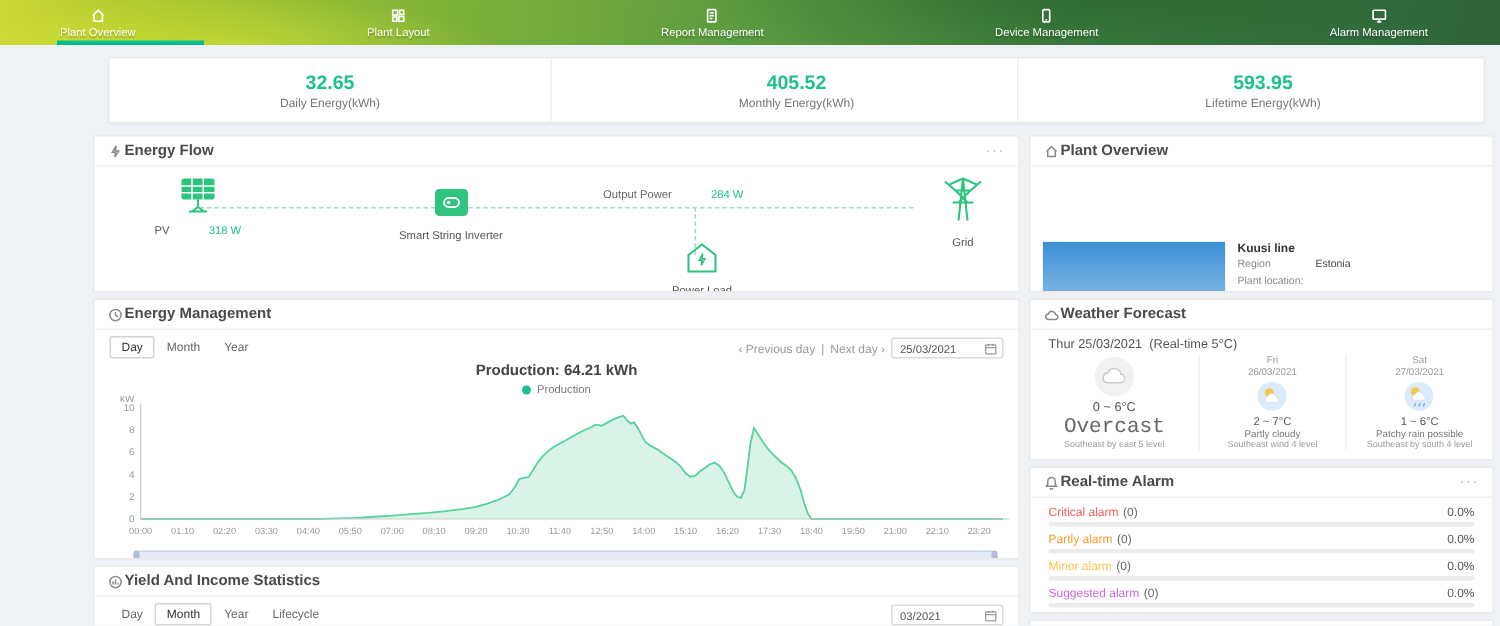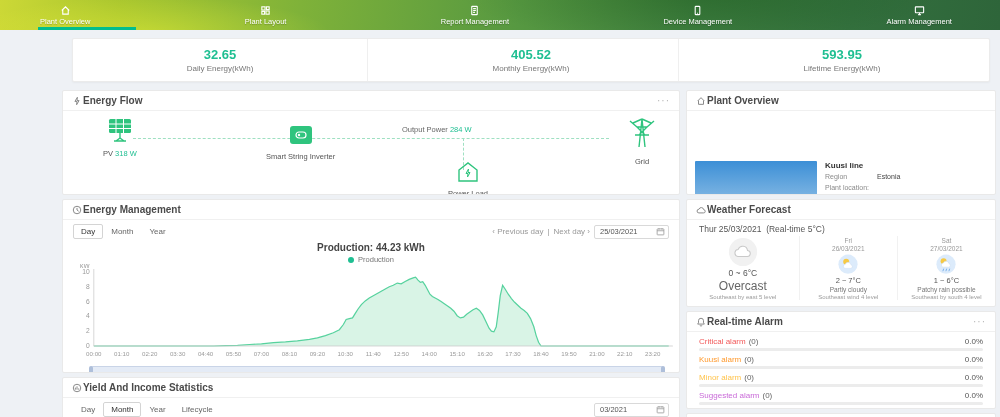--- a/index.html
+++ b/index.html
@@ -35,35 +35,35 @@
   .p-head svg { width:10px; height:10px; stroke:#8a8a8a; fill:none; stroke-width:1.2; flex:none; }
   .p-title { font-size:10px; font-weight:bold; color:#4a4a4a; white-space:nowrap; }
   .p-more { margin-left:auto; color:#b5b5b5; font-size:10px; letter-spacing:1px; cursor:pointer; line-height:8px; }
 
   
   .flow-body { position:relative; height:84px; font-size:7.5px; color:#555; }
   .dash-h { position:absolute; top:27px; left:70px; right:70px; border-top:1px dashed #9fe0c2; }
   .dash-v { position:absolute; top:27px; left:400px; height:32px; border-left:1px dashed #9fe0c2; }
   .flow-node { position:absolute; display:flex; flex-direction:column; align-items:center; gap:6px; }
   .flow-node svg { display:block; }
-  .gv { color:#1fbf92; }
+  .gv { color:#1fbf92;margin-left:24px; }
   .out-lbl { position:absolute; top:14px; left:336px; font-size:7.5px; color:#666; background:#fff; padding:0 3px; }
 
   
   .po-body { display:flex; gap:8px; padding:6px 8px; height:84px;margin-top:44px; }
   .po-img { width:122px; height:72px; flex:none; border-radius:1px; overflow:hidden; }
   .po-info { flex:1; min-width:0; font-size:7px; }
   .po-name { font-weight:bold; font-size:8px; margin-bottom:3px; color:#333; }
   .po-row { display:flex; margin-bottom:2.5px; line-height:1.15; }
   .po-row .k { width:52px; flex:none; color:#8a8a8a; }
   .po-row .v { color:#444; display:flex; align-items:center; gap:3px; }
   .dot { width:6px; height:6px; border-radius:50%; display:inline-block; }
 
   
-  .em-toolbar { display:flex; align-items:center; padding:4px 10px 2px; }
+  .em-toolbar { display:flex; align-items:flex-end; padding:4px 10px 2px; }
   .tab-group { display:flex; }
   .tab-btn { font-size:8px; color:#666; padding:2px 7px; border:1px solid transparent; cursor:pointer; }
   .tab-btn.active { border:1px solid #d4d4d4; border-radius:2px; color:#333; background:#fff; }
   .em-nav { margin-left:auto; display:flex; align-items:center; gap:4px; font-size:8px; color:#999; }
   .em-nav .lnk { cursor:pointer; white-space:nowrap; }
   .date-box { display:flex; align-items:center; border:1px solid #d9d9d9; border-radius:2px; height:14px; padding:0 3px 0 5px; gap:4px; background:#fff; }
   .date-box input { border:none; outline:none; width:52px; font-size:7.5px; color:#555; font-family:"Liberation Sans",sans-serif; }
   .date-box svg { width:9px; height:9px; stroke:#9a9a9a; fill:none; stroke-width:1.1; }
   .chart-title { text-align:center; font-size:10px; font-weight:bold; color:#444; margin-top:1px; }
   .chart-legend { display:flex; justify-content:center; align-items:center; gap:4px; font-size:7.5px; color:#777; margin:2px 0 0; }
@@ -75,21 +75,21 @@
   
   .wx-date { font-size:8.5px; color:#555; padding:4px 12px 2px; }
   .wx-cols { display:flex; height:64px; }
   .wx-col { flex:1; display:flex; flex-direction:column; align-items:center; justify-content:flex-start; gap:1px; border-left:1px solid #f1f1f1; padding-top:1px; }
   .wx-col:first-child { border-left:none; }
   .wx-day { font-size:6.5px; color:#999; line-height:1.2; text-align:center; }
   .wx-temp { font-size:7.5px; color:#555; margin-top:1px; }
   .wx-cond { font-size:6.5px; color:#777; }
   .wx-wind { font-size:6px; color:#9a9a9a; }
   .wx-temp-big { font-size:8.5px; color:#555; }
-  .wx-cond-big { font-size:12px; color:#666; }
+  .wx-cond-big { font-size:14px; color:#666;font-family:Liberation Mono, monospace; }
 
   
   .al-body { padding:5px 12px 0; }
   .alarm-row { margin-bottom:4px; }
   .al-line { display:flex; justify-content:space-between; font-size:8px; }
   .al-label { font-weight:normal; }
   .al-count { color:#666; margin-left:3px; }
   .al-pct { color:#555;padding-left:48px; }
   .al-bar { height:3px; background:#ececec; border-radius:2px; margin-top:2px; }
 
@@ -225,21 +225,21 @@
           <span class="lnk"><span>Next day</span> ›</span>
           <span class="date-box">
             <input value="25/03/2021" style="">
             <svg viewBox="0 0 12 12">
                 <rect x="1.5" y="2.5" width="9" height="8" rx="0.8"></rect>
                 <path d="M1.5 5 H10.5 M4 1.5 V3.5 M8 1.5 V3.5"></path>
               </svg>
           </span>
         </div>
       </div>
-      <div class="chart-title">Production: 44.23 kWh</div>
+      <div class="chart-title">Production: 64.21 kWh</div>
       <div class="chart-legend">
         <span class="leg-dot" style="background: rgb(31, 191, 146);"></span>
         <span>Production</span>
       </div>
       <svg id="prod-chart" width="100%" height="96" viewBox="0 0 600 96" preserveAspectRatio="none">
           <path d="M30.0 82.0 L146.7 82.0 L158.3 81.6 L170.0 81.3 L181.7 80.5 L193.3 79.8 L205.0 78.7 L216.7 77.9 L228.3 76.8 L240.0 75.3 L247.8 73.9 L255.6 71.6 L263.3 68.7 L269.2 65.7 L273.1 60.5 L275.8 55.4 L278.9 54.6 L282.0 53.9 L284.7 49.4 L287.4 45.0 L290.6 40.6 L294.4 36.9 L298.3 33.9 L302.2 31.7 L306.1 29.5 L310.0 27.2 L313.9 25.0 L317.8 22.8 L321.7 21.3 L325.6 19.1 L329.4 19.8 L333.3 17.6 L337.2 15.4 L341.1 13.9 L343.4 13.2 L345.8 16.1 L348.1 18.4 L350.4 17.6 L352.8 21.3 L355.1 25.8 L357.4 30.2 L359.8 32.4 L362.5 33.9 L365.2 35.4 L368.3 37.6 L371.4 39.8 L374.6 42.0 L377.7 44.3 L380.8 47.2 L383.9 51.7 L387.0 53.9 L390.1 53.1 L393.2 50.2 L396.3 48.0 L399.4 45.7 L402.6 44.3 L405.7 46.5 L408.8 50.9 L411.9 57.6 L415.0 64.2 L417.3 67.2 L419.7 67.9 L422.0 62.8 L423.9 48.7 L425.9 31.7 L428.2 21.3 L430.6 25.0 L433.7 30.2 L436.8 34.6 L439.9 38.3 L443.0 41.3 L446.1 44.3 L449.2 46.5 L452.3 49.4 L455.4 54.6 L458.6 62.8 L460.9 71.6 L463.2 78.3 L465.6 82.0 L590.0 82.0 L590.0 82 L30 82 Z" fill="#d9f4e6" stroke="none"></path>
           <path d="M30.0 82.0 L146.7 82.0 L158.3 81.6 L170.0 81.3 L181.7 80.5 L193.3 79.8 L205.0 78.7 L216.7 77.9 L228.3 76.8 L240.0 75.3 L247.8 73.9 L255.6 71.6 L263.3 68.7 L269.2 65.7 L273.1 60.5 L275.8 55.4 L278.9 54.6 L282.0 53.9 L284.7 49.4 L287.4 45.0 L290.6 40.6 L294.4 36.9 L298.3 33.9 L302.2 31.7 L306.1 29.5 L310.0 27.2 L313.9 25.0 L317.8 22.8 L321.7 21.3 L325.6 19.1 L329.4 19.8 L333.3 17.6 L337.2 15.4 L341.1 13.9 L343.4 13.2 L345.8 16.1 L348.1 18.4 L350.4 17.6 L352.8 21.3 L355.1 25.8 L357.4 30.2 L359.8 32.4 L362.5 33.9 L365.2 35.4 L368.3 37.6 L371.4 39.8 L374.6 42.0 L377.7 44.3 L380.8 47.2 L383.9 51.7 L387.0 53.9 L390.1 53.1 L393.2 50.2 L396.3 48.0 L399.4 45.7 L402.6 44.3 L405.7 46.5 L408.8 50.9 L411.9 57.6 L415.0 64.2 L417.3 67.2 L419.7 67.9 L422.0 62.8 L423.9 48.7 L425.9 31.7 L428.2 21.3 L430.6 25.0 L433.7 30.2 L436.8 34.6 L439.9 38.3 L443.0 41.3 L446.1 44.3 L449.2 46.5 L452.3 49.4 L455.4 54.6 L458.6 62.8 L460.9 71.6 L463.2 78.3 L465.6 82.0 L590.0 82.0 " fill="none" stroke="#57d29e" stroke-width="1.2"></path>
           <path d="M30 5 V82 H594" fill="none" stroke="#ccc" stroke-width="0.8"></path>
           <text x="26" y="84" text-anchor="end" font-size="6.5" fill="#999" font-family="Liberation Sans, sans-serif">0</text>
           <text x="26" y="69.2" text-anchor="end" font-size="6.5" fill="#999" font-family="Liberation Sans, sans-serif">2</text>
@@ -422,21 +422,21 @@
       <div class="al-body">
         <div class="alarm-row alarm-row-0">
           <div class="al-line">
             <span><span class="al-label" style="color: rgb(242, 90, 90);">Critical alarm</span><span class="al-count">(0)</span></span>
             <span class="al-pct">0.0%</span>
           </div>
           <div class="al-bar"></div>
         </div>
         <div class="alarm-row alarm-row-1">
           <div class="al-line">
-            <span><span class="al-label" style="color: rgb(255, 154, 46);">Kuusi alarm</span><span class="al-count">(0)</span></span>
+            <span><span class="al-label" style="color: rgb(255, 154, 46);">Partly alarm</span><span class="al-count">(0)</span></span>
             <span class="al-pct">0.0%</span>
           </div>
           <div class="al-bar"></div>
         </div>
         <div class="alarm-row alarm-row-2">
           <div class="al-line">
             <span><span class="al-label" style="color: rgb(255, 196, 77);">Minor alarm</span><span class="al-count">(0)</span></span>
             <span class="al-pct">0.0%</span>
           </div>
           <div class="al-bar"></div>

